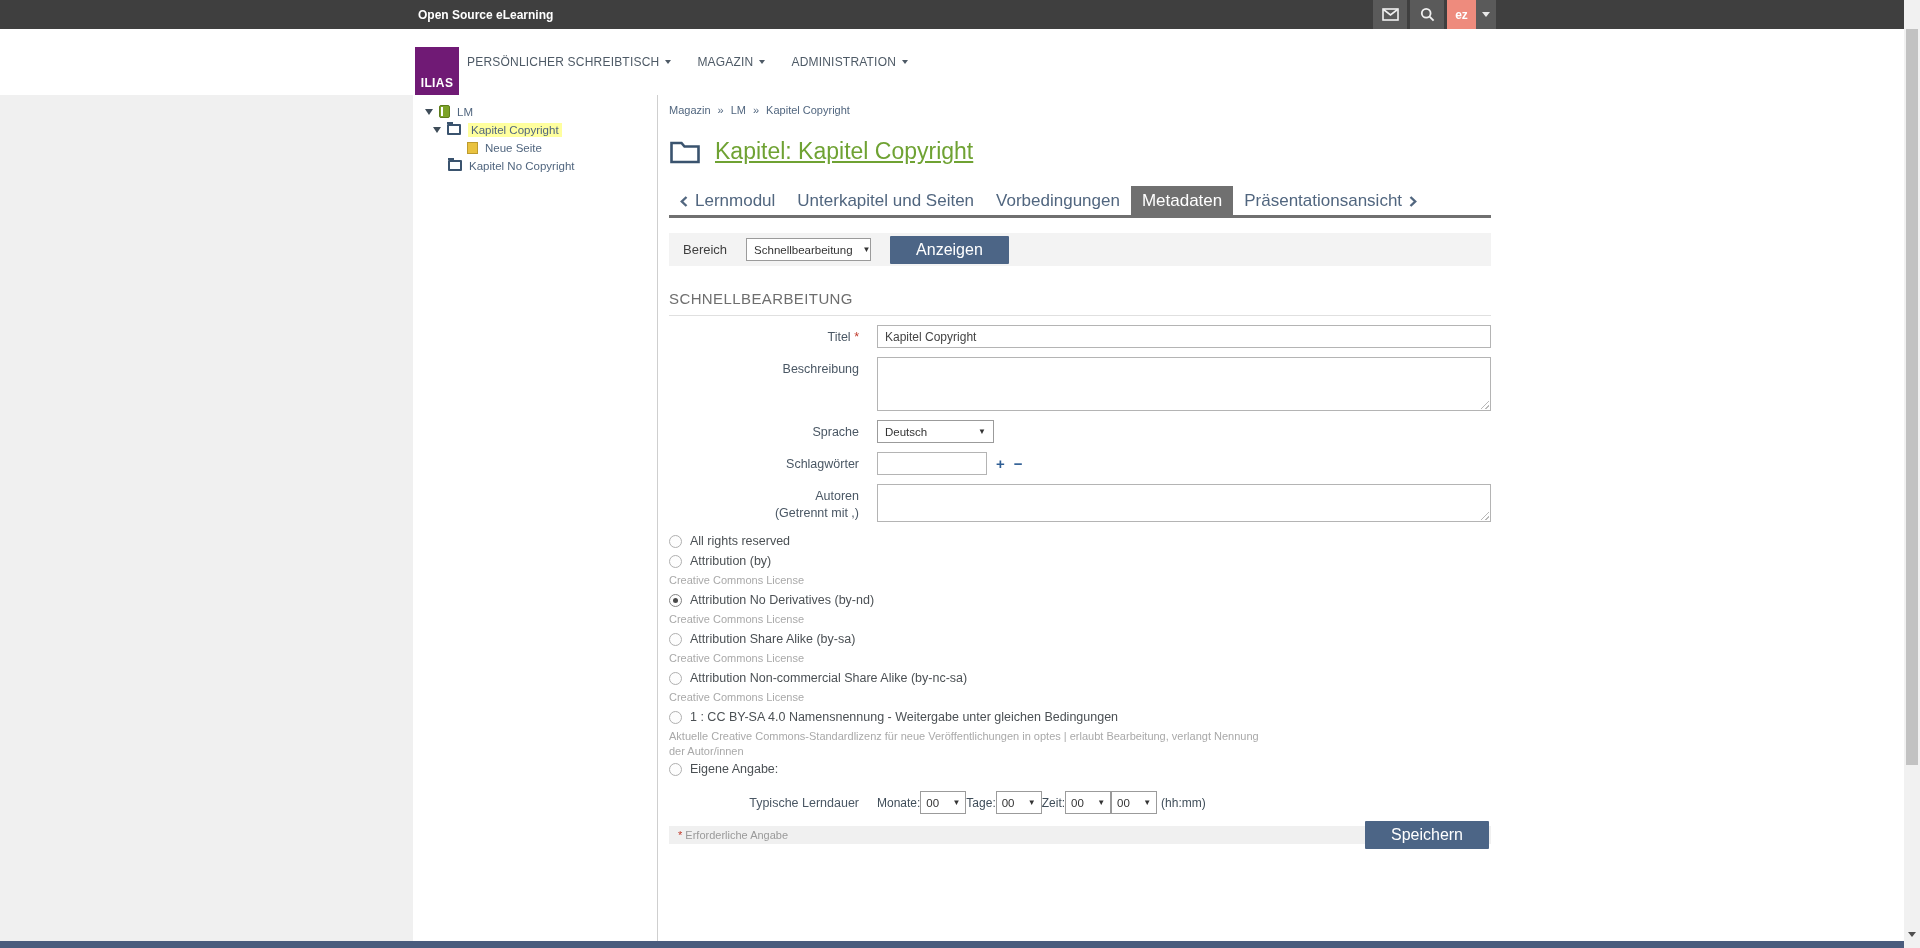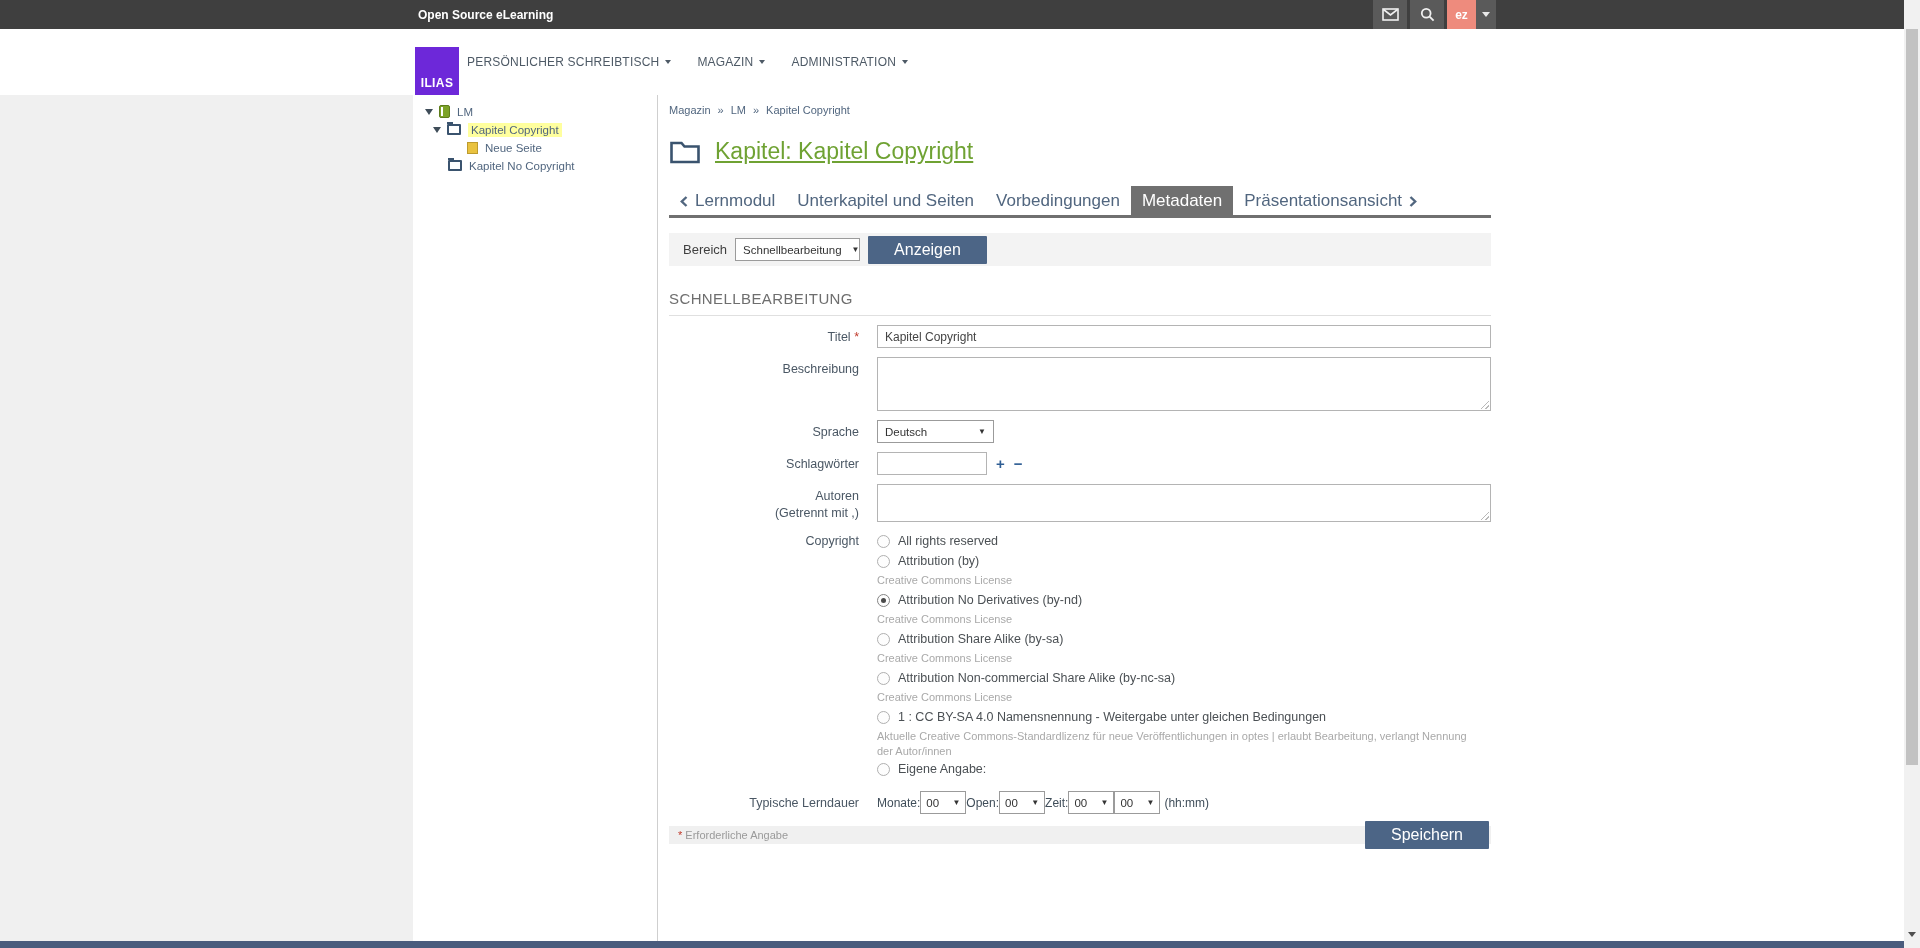--- a/index.html
+++ b/index.html
@@ -11,21 +11,21 @@
   .topbar-title { position:absolute; left:418px; top:8px; color:#fff; font-size:12px; font-weight:bold; }
   .topbar-icons { position:absolute; left:1373px; top:0; height:29px; display:flex; align-items:stretch; gap:3px; }
   .icon-box { width:34px; background:#5a5a5a; display:flex; align-items:center; justify-content:center; cursor:pointer; }
   .avatar-group { display:flex; }
   .avatar { width:29px; background:#ee8b7d; color:#fff; font-size:12px; font-weight:bold; display:flex; align-items:center; justify-content:center; cursor:pointer; }
   .caret-box { width:20px; background:#5a5a5a; display:flex; align-items:center; justify-content:center; cursor:pointer; }
   .caret-white { width:0; height:0; border-left:4px solid transparent; border-right:4px solid transparent; border-top:5px solid #e8e8e8; }
 
   
   .header { position:absolute; left:0; top:29px; width:1904px; height:66px; background:#fff; }
-  .logo { position:absolute; left:415px; top:18px; width:44px; height:48px; background:#6d28d9; color:#fff;
+  .logo { position:absolute; left:415px; top:18px; width:44px; height:48px; background:#701a75; color:#fff;
           display:flex; align-items:flex-end; justify-content:center; padding-bottom:5px; font-size:12px; font-weight:bold; letter-spacing:.4px; cursor:pointer; }
   .nav { position:absolute; left:467px; top:0; height:66px; display:flex; align-items:center; gap:26px; }
   .nav-item { font-size:12px; color:#4e5a66; display:flex; align-items:center; gap:6px; cursor:pointer; letter-spacing:.2px; }
   .caret-dark { width:0; height:0; border-left:3.5px solid transparent; border-right:3.5px solid transparent; border-top:4.5px solid #4e5a66; }
 
   
   .content { position:absolute; left:0; top:95px; width:1904px; height:846px; background:#f0f0f0; }
   .tree-panel { position:absolute; left:413px; top:0; width:244px; height:100%; background:#fff; padding:8px 0 0 12px; }
   .main { position:absolute; left:657px; top:0; width:1247px; height:100%; background:#fff; border-left:1px solid #cfcfcf; padding-left:11px; }
   .form-col { width:822px; }
@@ -46,21 +46,21 @@
   .crumb { cursor:pointer; }
   .page-title { margin-top:22px; display:flex; align-items:center; gap:14px; }
   .page-title h1 { font-size:23px; font-weight:normal; color:#6fa233;text-decoration:underline; }
 
   
   .tabs { margin-top:21px; border-bottom:3px solid #707070; display:flex; align-items:flex-end; }
   .tab { padding:5px 11px 4px; font-size:17px; color:#51667f; display:flex; align-items:center; gap:7px; cursor:pointer; white-space:nowrap; }
   .tab.active { background:#707070; color:#fff; }
 
   
-  .bereich { margin-top:15px; background:#f3f3f3; height:33px; display:flex; align-items:center; padding-left:14px; gap:8px; }
+  .bereich { margin-top:15px; background:#f3f3f3; height:33px; display:flex; align-items:center; padding-left:14px; gap:19px; }
   .bereich-label { font-size:13px; color:#3f3f3f; }
   .select { height:23px; background:#fff; border:1px solid #9b9b9b; display:inline-flex; align-items:center; justify-content:space-between; padding:0 7px; font-size:11.5px; color:#333; cursor:pointer; }
   .select .sel-caret { font-size:8px; color:#333; margin-left:10px; }
   .btn { background:#4c6586; color:#fff; font-size:16px; padding:5px 26px; border:none; border-radius:1px; cursor:pointer; font-family:inherit; }
 
   
   .section-heading { margin-top:24px; font-size:15px; color:#6e6e6e; font-weight:normal; padding-bottom:8px; border-bottom:1px solid #e0e0e0; letter-spacing:.4px; }
   .frow { display:flex; margin-top:9px; }
   .flabel { width:208px; flex-shrink:0; text-align:right; padding-right:18px; font-size:12.5px; color:#4a5764; padding-top:4px; line-height:1.35; }
   .ffield { flex:1; min-width:0; }
@@ -256,21 +256,20 @@
         </div>
         <div class="ffield">
           <div class="ta-wrap">
             <textarea class="ta" style="height: 38px;"></textarea>
             <div class="resize-handle"></div>
           </div>
         </div>
       </div>
 
       <div class="frow">
-        <div class="flabel" style="padding-top:2px;">Copyright</div>
         <div class="ffield">
           <div class="radio-row">
             <span class="radio"></span>
             <span>All rights reserved</span>
           </div>
           <div class="radio-row">
             <span class="radio"></span>
             <span>Attribution (by)</span>
           </div>
           <div class="radio-note">Creative Commons License</div>
@@ -302,21 +301,21 @@
       </div>
 
       <div class="frow" style="margin-top:12px;">
         <div class="flabel">Typische Lerndauer</div>
         <div class="ffield lerndauer">
           <span>Monate:</span>
           <div class="select small">
             <span>00</span>
             <span class="sel-caret">▼</span>
           </div>
-          <span>Open:</span>
+          <span>Tage:</span>
           <div class="select small">
             <span>00</span>
             <span class="sel-caret">▼</span>
           </div>
           <span>Zeit:</span>
           <div class="select small">
             <span>00</span>
             <span class="sel-caret">▼</span>
           </div>
           <div class="select small">

